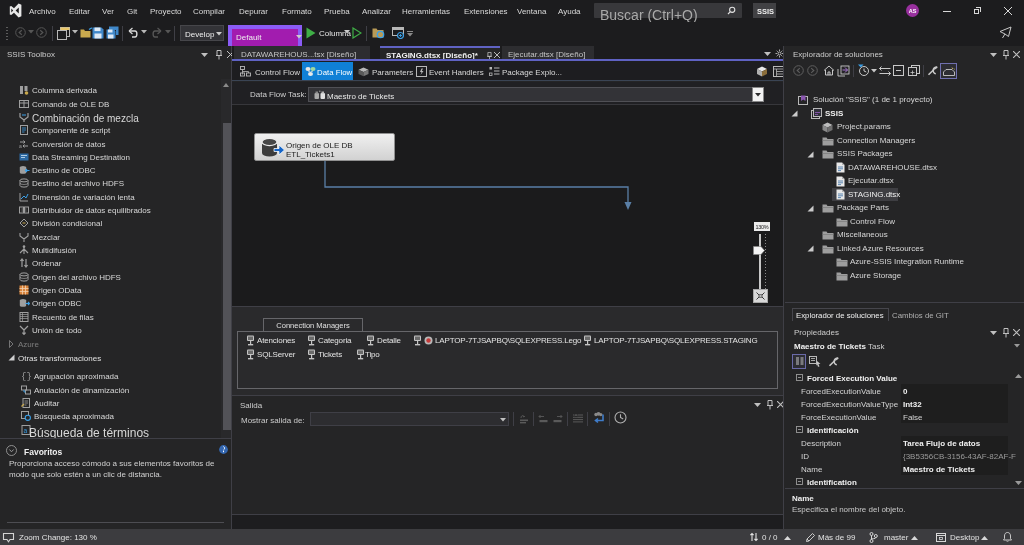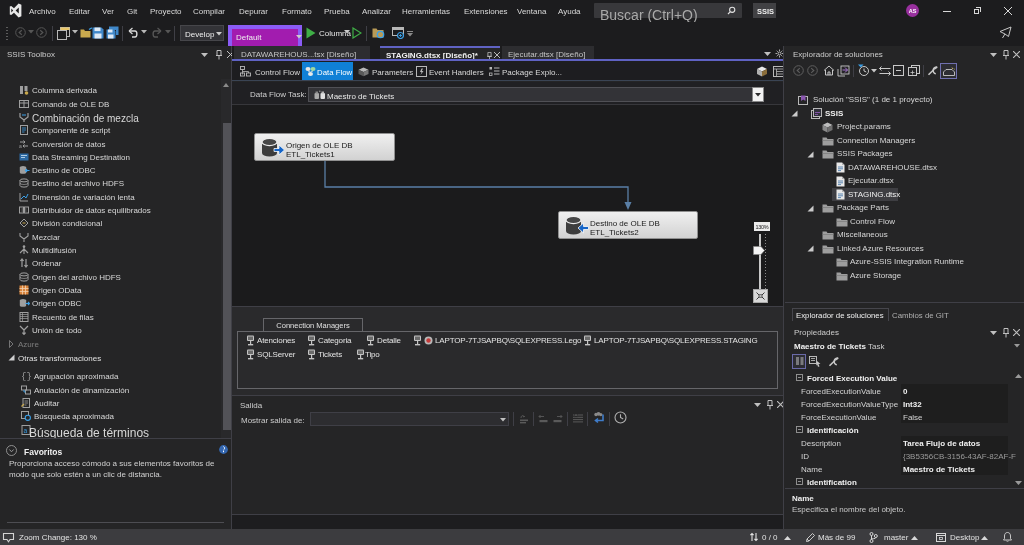--- a/index.html
+++ b/index.html
@@ -492,29 +492,20 @@
     <div class="ab" style="left:22px;top:28px;width:141px;height:28px;background:linear-gradient(#f0f0f0,#d2d2d2);border:1px solid #909090;border-radius:2px">
       <svg class="ab" style="left:4px;top:3px" width="26" height="21" viewBox="0 0 26 21">
         <path d="M3 5 L3 16 A 7.5 3.6 0 0 0 18 16 L18 5" fill="#3d3d3d"></path>
         <ellipse cx="10.5" cy="5" rx="7.5" ry="3.6" fill="#474747" stroke="#ededed" stroke-width="1.2"></ellipse>
         <path d="M15 11.5 L20 11.5 L20 8 L25.5 13 L20 18 L20 14.5 L15 14.5 Z" fill="#1565c8" stroke="#fafafa" stroke-width="0.8"></path>
       </svg>
       <span class="ab" style="left:31px;top:7px;font-size:8px;color:#1a1a1a">Origen de OLE DB</span>
       <span class="ab" style="left:31px;top:16px;font-size:8px;color:#1a1a1a">ETL_Tickets1</span>
     </div>
 
-    <div class="ab" style="left:326px;top:106px;width:140px;height:28px;background:linear-gradient(#f0f0f0,#d2d2d2);border:1px solid #909090;border-radius:2px">
-      <svg class="ab" style="left:4px;top:3px" width="26" height="21" viewBox="0 0 26 21">
-        <path d="M3 5 L3 16 A 7.5 3.6 0 0 0 18 16 L18 5" fill="#3d3d3d"></path>
-        <ellipse cx="10.5" cy="5" rx="7.5" ry="3.6" fill="#474747" stroke="#ededed" stroke-width="1.2"></ellipse>
-        <path d="M25.5 11.5 L20.5 11.5 L20.5 8 L15 13 L20.5 18 L20.5 14.5 L25.5 14.5 Z" fill="#1565c8" stroke="#fafafa" stroke-width="0.8"></path>
-      </svg>
-      <span class="ab" style="left:31px;top:7px;font-size:8px;color:#1a1a1a">Destino de OLE DB</span>
-      <span class="ab" style="left:31px;top:16px;font-size:8px;color:#1a1a1a">ETL_Tickets2</span>
-    </div>
 
     <div class="ab" style="left:522px;top:117px;width:16px;height:9px;background:#ececec;display:flex;align-items:center;justify-content:center">
         <span style="font-size:5.5px;color:#222;letter-spacing:-0.3px">130%</span>
       </div>
     <div class="ab" style="left:527px;top:129px;width:2px;height:55px;background:#c8c8c8"></div>
     <div class="ab" style="left:533px;top:129px;width:1px;height:55px;background:repeating-linear-gradient(#8a8a8a 0 1px,transparent 1px 3px)"></div>
     <svg class="ab" style="left:521px;top:141px" width="12" height="9" viewBox="0 0 12 9">
         <path d="M0.5 0.5 L8 0.5 L11.5 4.5 L8 8.5 L0.5 8.5 Z" fill="#f4f4f4" stroke="#888" stroke-width="0.7"></path>
       </svg>
     <div class="ab" style="left:521px;top:184px;width:15px;height:14px;background:#d8d8d8;border:1px solid #a8a8a8">

